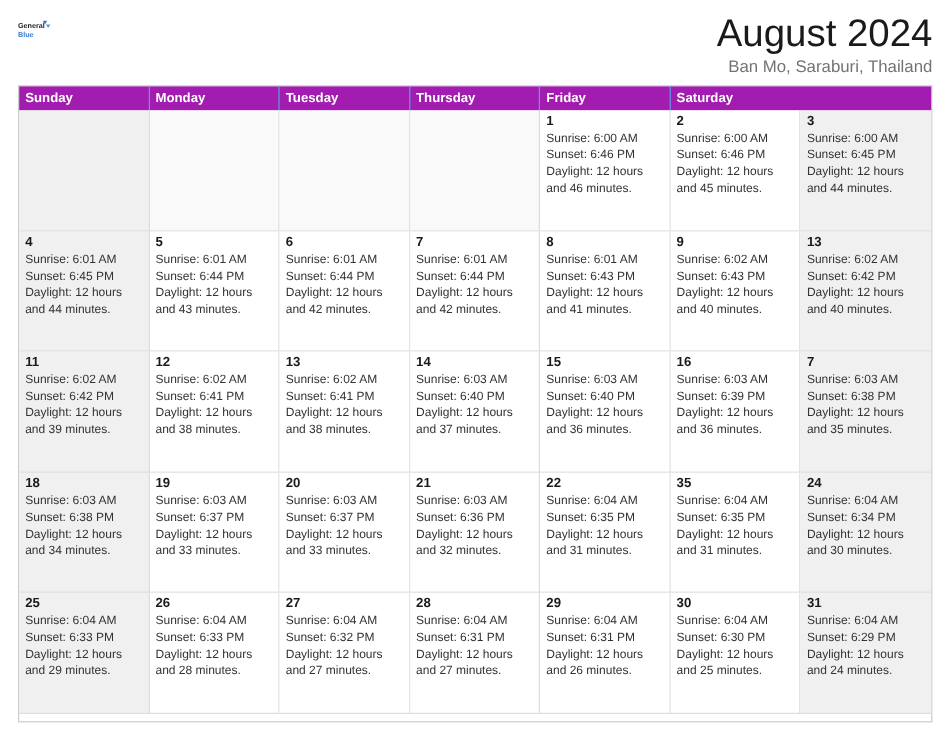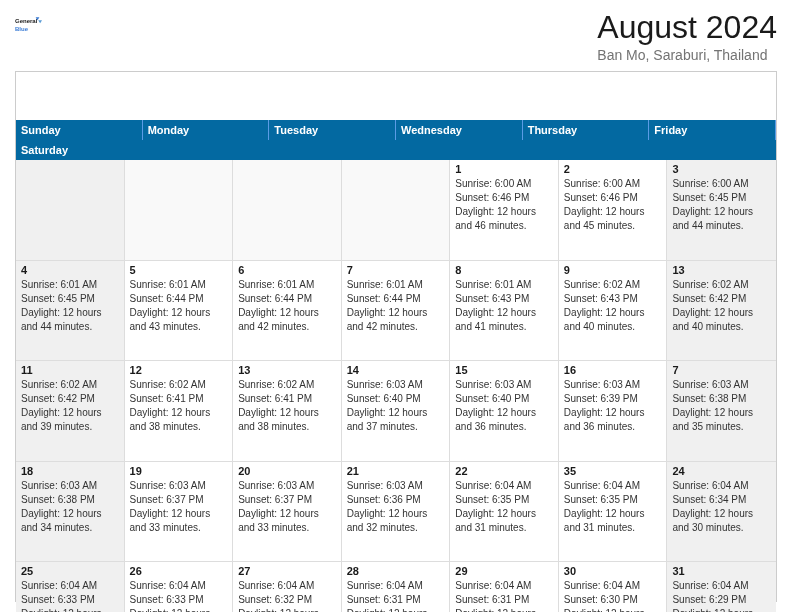--- a/index.html
+++ b/index.html
@@ -26,41 +26,41 @@
     .logo {
       display: flex;
       align-items: center;
       gap: 4px;
     }
     .logo-icon {
       width: 30px;
       height: 30px;
     }
     .title-section {
+      text-align: right;
     }
     .main-title {
       font-size: 32px;
       font-weight: normal;
       color: #1a1a1a;
       line-height: 1.1;
     }
     .subtitle {
       font-size: 14px;
       color: #737373;
       margin-top: 2px;
     }
     .calendar {
       flex: 1;
       border: 1px solid #ccc;
     }
     .cal-header {
       display: grid;
-      grid-template-columns: repeat(6, 1fr);
-      background: #0369a1;
-      margin-top: 48px;
+      grid-template-columns: repeat(7, 1fr);
+      background: #a21caf;
     }
     .cal-header-cell {
       color: #fff;
       font-size: 11px;
       font-weight: bold;
       padding: 4px 5px;
       text-align: left;
       border-right: 1px solid #5a9be5;
     }
     .cal-header-cell:last-child { border-right: none; }
@@ -113,21 +113,20 @@
       <div class="main-title">August 2024</div>
       <div class="subtitle">Ban Mo, Saraburi, Thailand</div>
     </div>
   </div>
 
   <div class="calendar">
     <div class="cal-header">
       <div class="cal-header-cell">Sunday</div>
       <div class="cal-header-cell">Monday</div>
       <div class="cal-header-cell">Tuesday</div>
-      <div class="cal-header-cell">Wednesday</div>
       <div class="cal-header-cell">Thursday</div>
       <div class="cal-header-cell">Friday</div>
       <div class="cal-header-cell">Saturday</div>
     </div>
     <div class="cal-body" id="cal-body" style="display: grid; grid-template-columns: repeat(7, 1fr); grid-template-rows: repeat(5, 1fr); flex: 1 1 0%;">
     <div class="cal-cell shaded empty"></div>
         <div class="cal-cell empty"></div>
         <div class="cal-cell empty"></div>
         <div class="cal-cell empty"></div>
         <div class="cal-cell">

